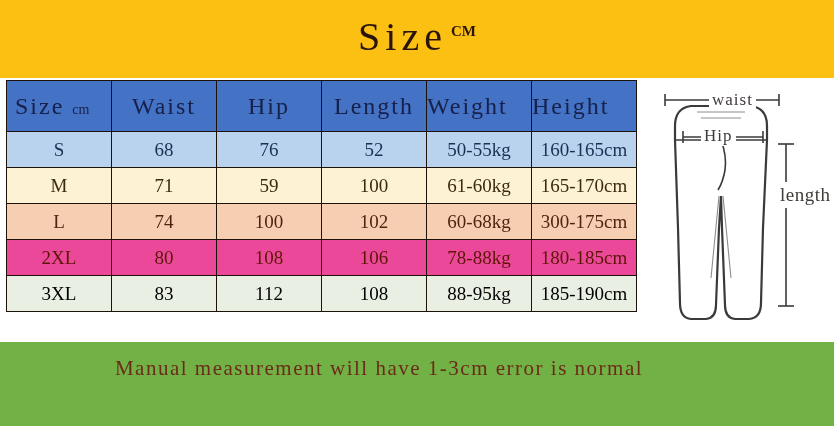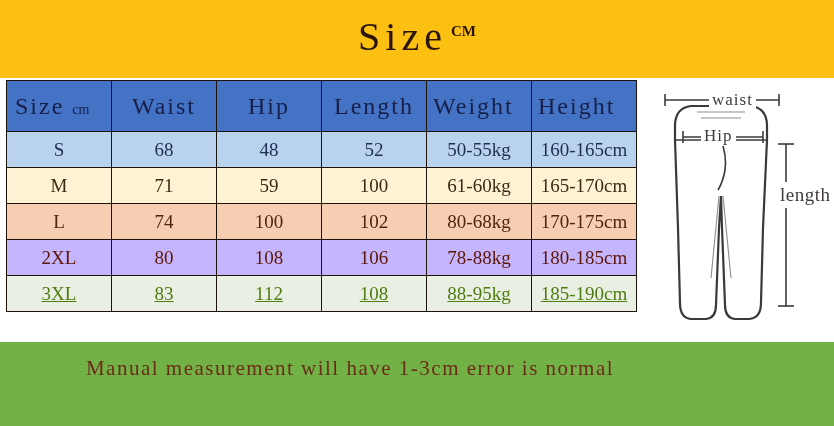--- a/index.html
+++ b/index.html
@@ -55,33 +55,33 @@
     white-space:nowrap;
   }
   table.size-table tr.head td{
     height:50px;
     background:#4472c4;
     color:#16204a;
     font-size:24px;
     letter-spacing:2px;
   }
   tr.head td.c-size{ text-align:left; padding-left:8px;}
-  tr.head td.c-weight,tr.head td.c-height{ text-align:left; padding-left:6px;}
+  tr.head td.c-weight,tr.head td.c-height{ text-align:left; padding-left:0;}
   .hdr-sub{font-size:14px;letter-spacing:0;}
 
   td.c-size{font-size:23px;}
   td.c-weight,td.c-height{text-align:left;padding-left:6px;font-size:19px;}
 
   
   tr.r-s  td{background:#b9d3ef;color:#1c2f52;}
   tr.r-m  td{background:#fdf3d4;color:#3a2a10;}
   tr.r-l  td{background:#f6cfb2;color:#50240f;}
   tr.r-xl td{background:#a9d08e;color:#1d3310;}
-  tr.r-2xl td{background:#c4b5fd;color:#5d1606;}
-  tr.r-3xl td{background:#e9efe3;color:#4d7c0f;text-decoration:underline;}
+  tr.r-2xl td{background:#ec4899;color:#5d1606;}
+  tr.r-3xl td{background:#e9efe3;color:#000000;}
 
   
   .diagram{
     position:absolute;left:639px;top:78px;width:195px;height:264px;
     background:#ffffff;
   }
   .diagram svg{display:block;}
   .dim-label{
     position:absolute;
     font-family:"Liberation Serif",serif;
@@ -99,20 +99,21 @@
     background:#72b145;
   }
   .footer-text{
     position:absolute;left:0;top:356px;width:700px;
     text-align:center;
     font-family:"Liberation Serif",serif;
     font-size:21px;
     color:#6b2b19;
     letter-spacing:1.5px;
     white-space:nowrap;
+    padding-left:29px;
   }
 </style>
 </head>
 <body>
 
 <div id="root">
 
   <div class="header-band">
     <div class="header-title"><span>Size</span><span class="sup">CM</span></div>
   </div>
@@ -125,42 +126,42 @@
           <td>Waist</td>
           <td>Hip</td>
           <td>Length</td>
           <td class="c-weight">Weight</td>
           <td class="c-height">Height</td>
         </tr>
 
         <tr class="r-s">
           <td class="c-size">S</td>
           <td>68</td>
-          <td>48</td>
+          <td>76</td>
           <td>52</td>
           <td class="c-weight">50-55kg</td>
           <td class="c-height">160-165cm</td>
         </tr>
 
         <tr class="r-m">
           <td class="c-size">M</td>
           <td>71</td>
           <td>59</td>
           <td>100</td>
           <td class="c-weight">61-60kg</td>
           <td class="c-height">165-170cm</td>
         </tr>
 
         <tr class="r-l">
           <td class="c-size">L</td>
           <td>74</td>
           <td>100</td>
           <td>102</td>
-          <td class="c-weight">80-68kg</td>
-          <td class="c-height">170-175cm</td>
+          <td class="c-weight">60-68kg</td>
+          <td class="c-height">300-175cm</td>
         </tr>
 
 
         <tr class="r-2xl">
           <td class="c-size">2XL</td>
           <td>80</td>
           <td>108</td>
           <td>106</td>
           <td class="c-weight">78-88kg</td>
           <td class="c-height">180-185cm</td>

